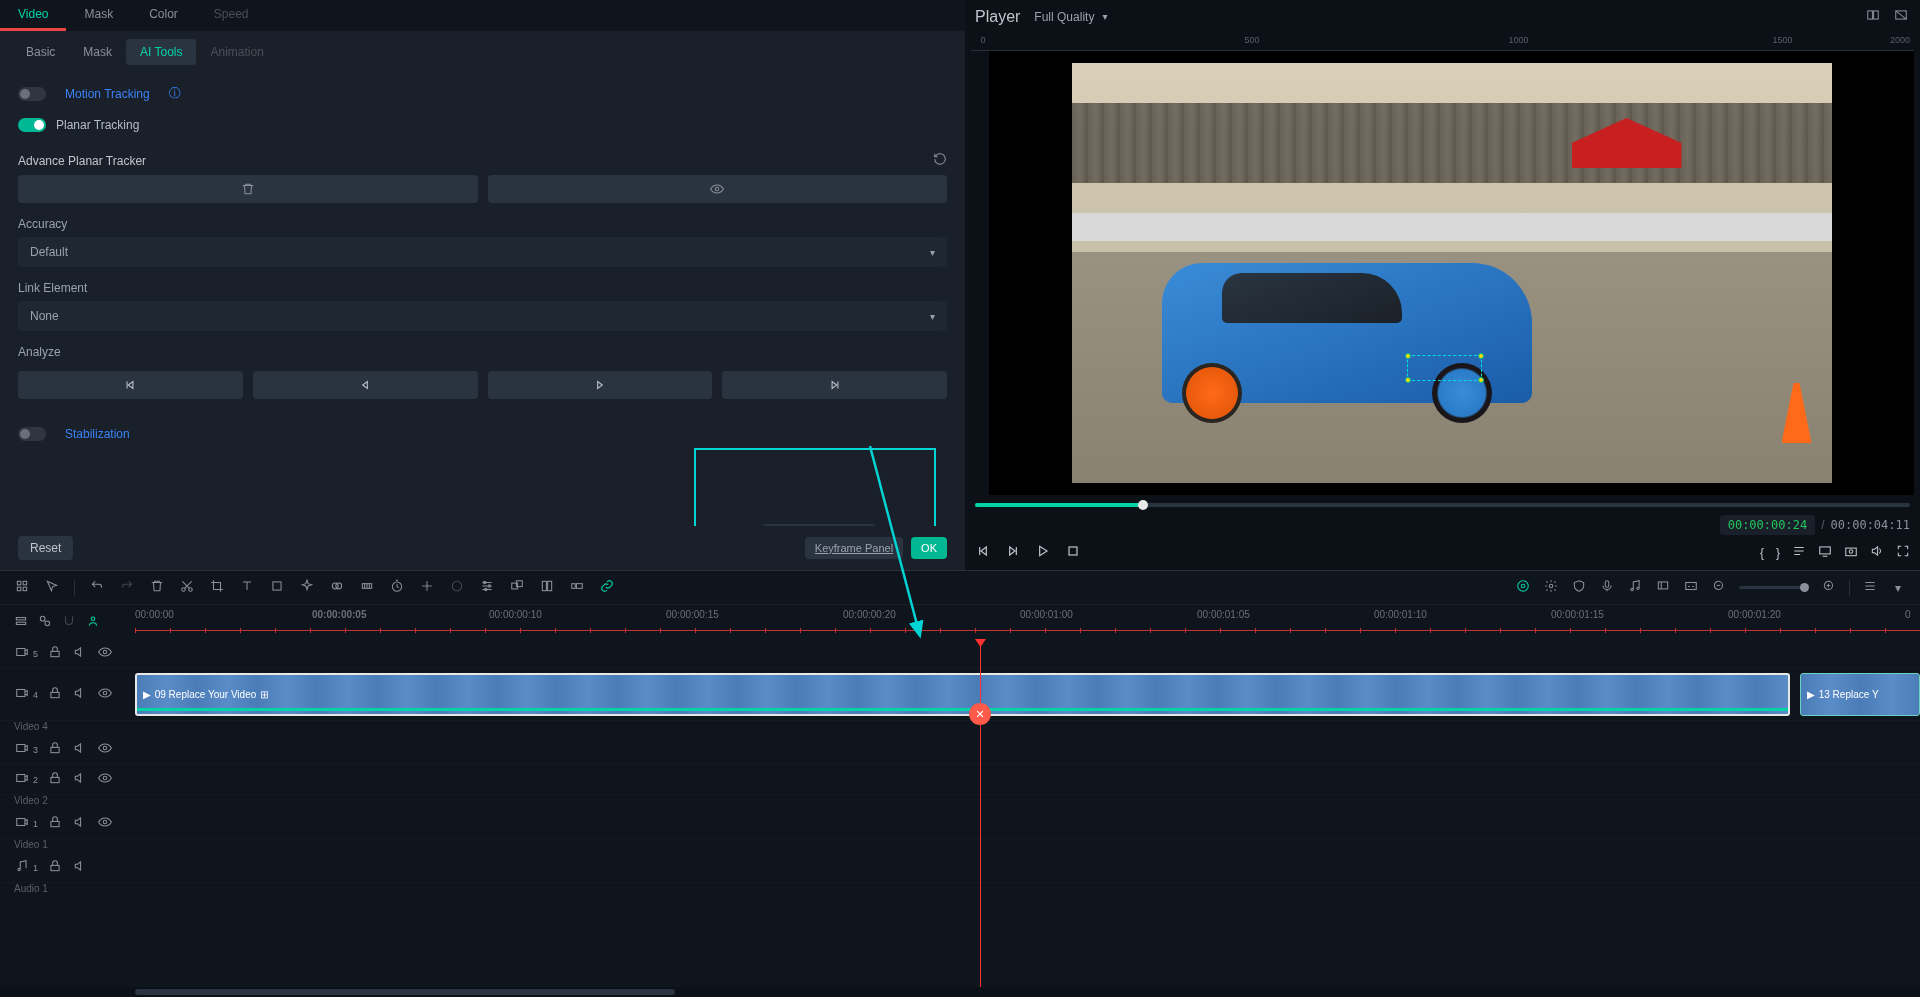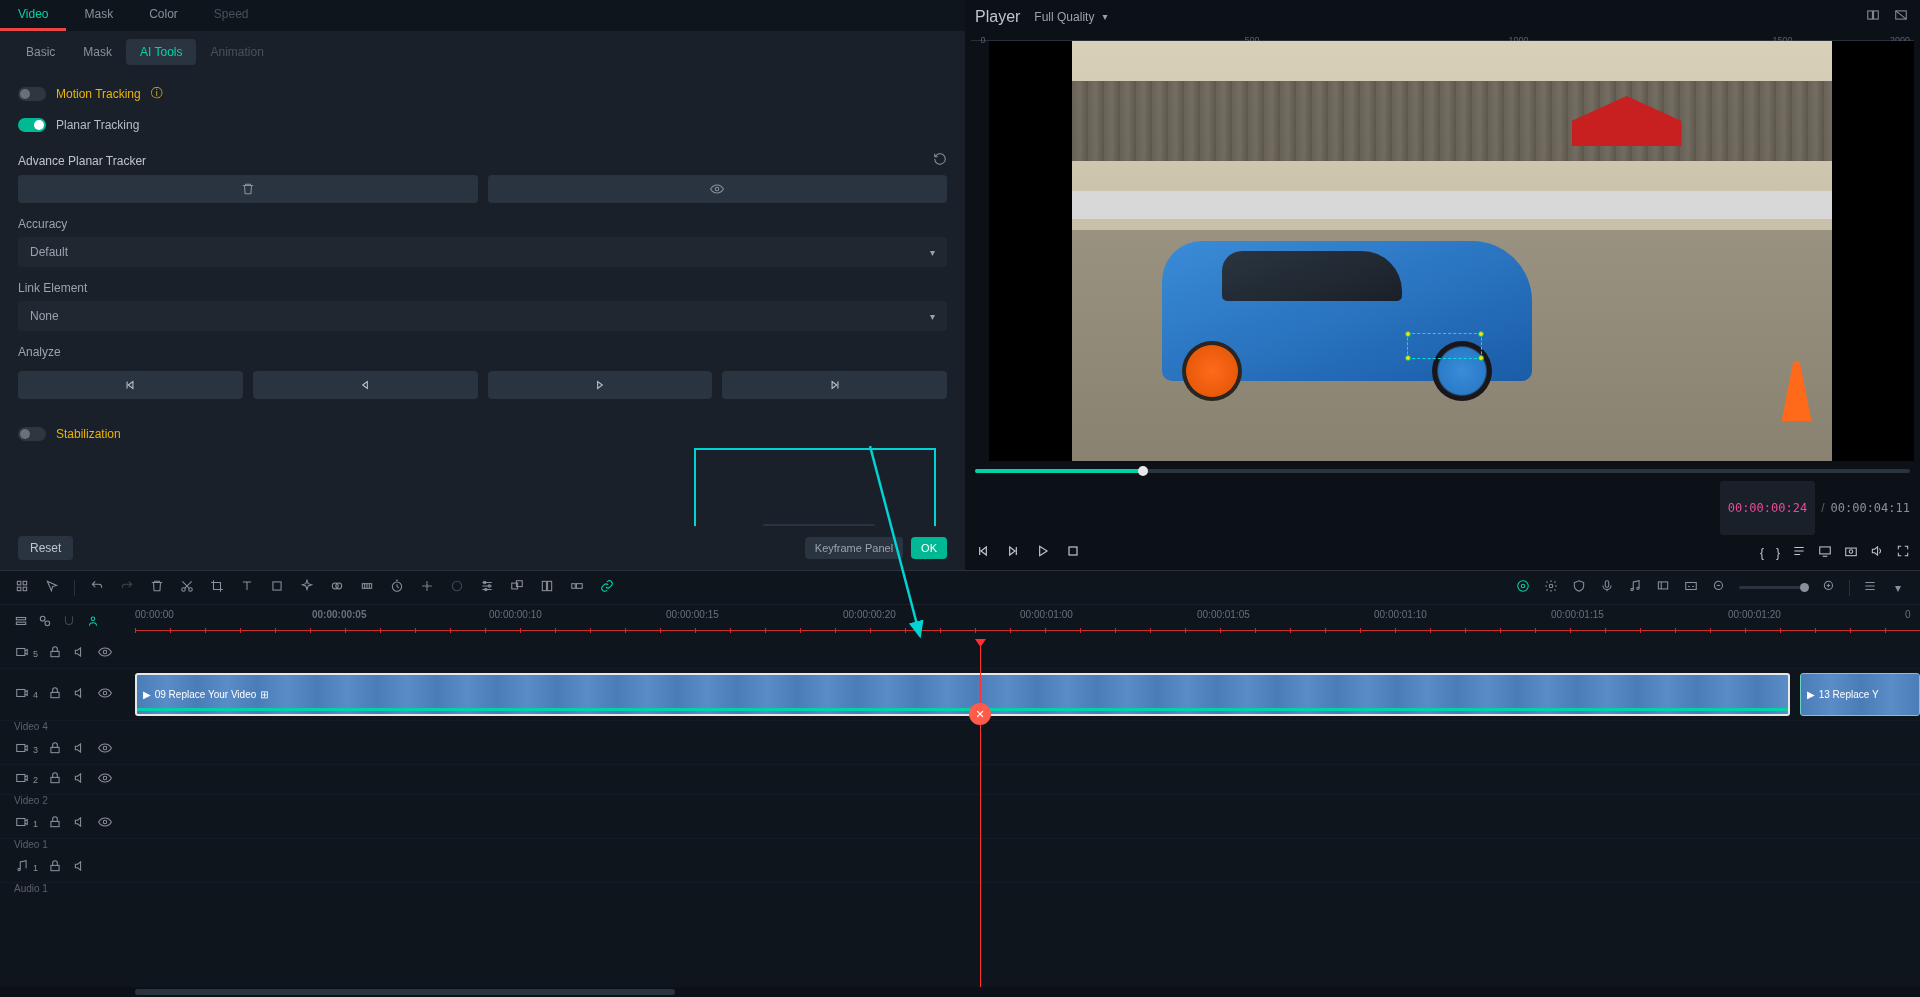--- a/index.html
+++ b/index.html
@@ -23,21 +23,21 @@
 
 .panel-body { flex: 1; padding: 4px 18px 0 18px; overflow-y: auto; position: relative; }
 
 .row-item { display: flex; align-items: center; gap: 10px; padding: 8px 0; }
 .toggle { width: 28px; height: 14px; border-radius: 8px; position: relative; cursor: pointer; }
 .toggle-off { background: #30363f; }
 .toggle-on { background: #00b894; }
 .toggle::after { content: ''; position: absolute; width: 10px; height: 10px; border-radius: 50%; background: #fff; top: 2px; }
 .toggle-off::after { left: 2px; background: #6a7079; }
 .toggle-on::after { right: 2px; }
-.disabled-text { color: #eab308; }
+.disabled-text { color: #3b82f6; margin-left: 9px; }
 .section-label { color: #b5bcc5; }
 
 .section-header { display: flex; justify-content: space-between; align-items: center; padding: 12px 0 6px 0; }
 .reset-icon { cursor: pointer; color: #8a9099; }
 
 .btn-row { display: flex; gap: 10px; }
 .btn-half { flex: 1; height: 28px; background: #2a3441; border-radius: 4px; display: flex; align-items: center; justify-content: center; cursor: pointer; color: #8a9099; }
 
 .field-label { color: #9aa2ad; padding: 14px 0 6px 0; }
 .dropdown { background: #1f2731; border: none; border-radius: 4px; height: 30px; display: flex; align-items: center; justify-content: space-between; padding: 0 12px; cursor: pointer; color: #9aa2ad; }
@@ -47,21 +47,21 @@
 .analyze-btn { flex: 1; height: 28px; background: #2a3441; border-radius: 4px; display: flex; align-items: center; justify-content: center; cursor: pointer; color: #c0c5cc; }
 
 .highlight-box { position: absolute; border: 2px solid #00d4d4; pointer-events: none; }
 .tooltip-box { background: #2a3441; color: #d0d5dc; padding: 6px 10px; border-radius: 4px; font-size: 11px; position: absolute; }
 
 .arrow-svg { position: absolute; pointer-events: none; }
 
 .panel-footer { display: flex; justify-content: space-between; align-items: center; padding: 10px 18px; background: #1a2029; }
 .btn-reset { background: #2a3441; color: #c0c5cc; padding: 5px 12px; border-radius: 4px; cursor: pointer; }
 .footer-right { display: flex; gap: 8px; align-items: center; }
-.btn-keyframe { background: #2a3441; color: #9aa2ad; padding: 5px 10px; border-radius: 4px; cursor: pointer; font-size: 11px; }
+.btn-keyframe { background: #2a3441; color: #9aa2ad; padding: 5px 10px; border-radius: 4px; cursor: pointer; font-size: 11px; text-decoration: underline; }
 .btn-ok { background: #00b894; color: #fff; padding: 5px 10px; border-radius: 4px; cursor: pointer; font-size: 11px; }
 
 
 .player-header { display: flex; align-items: center; gap: 14px; padding: 6px 4px; }
 .player-label { color: #c0c5cc; font-size:16px;}
 .quality-dd { display: flex; align-items: center; gap: 8px; color: #9aa2ad; cursor: pointer; font-size:12px;}
 .player-header-icons { margin-left: auto; display: flex; gap: 10px; color: #8a9099; }
 .player-icon { cursor: pointer; padding:2px; }
 
 .ruler-h { height: 18px; background: #0c1118; position: relative; border-bottom: 1px solid #2a3039; }
@@ -84,21 +84,21 @@
 
 .player-scrub { padding: 8px 4px; }
 .scrub-track { height: 4px; background: #2a3441; border-radius: 2px; position: relative; }
 .scrub-fill { height: 100%; width: 18%; background: #00d4a7; border-radius: 2px; }
 .scrub-thumb { position: absolute; width: 10px; height: 10px; border-radius: 50%; background: #e8e8e8; top: -3px; left: 18%; margin-left: -5px; }
 
 .player-controls { display: flex; align-items: center; gap: 12px; padding: 4px 4px 8px 4px; }
 .pc-left { display: flex; gap: 14px; }
 .pc-btn { cursor: pointer; color: #c0c5cc; }
 .pc-right { margin-left: auto; display: flex; gap: 12px; color: #8a9099; align-items:center; }
-.timecode { font-family: monospace; font-size: 12px; color: #ec4899; background:#1a2029; padding:20px 8px; border-radius:3px;}
+.timecode { font-family: monospace; font-size: 12px; color: #22c55e; background:#1a2029; padding:3px 8px; border-radius:3px;}
 .timecode-sep { color: #5a6069; }
 .timecode-dur { font-family: monospace; font-size: 12px; color: #8a9099;}
 .tc-wrap { margin-left:auto; display:flex; gap:6px; align-items:center;}
 
 
 .timeline { flex: 1; background: #0f151d; display: flex; flex-direction: column; border-top: 1px solid #2a3039; position:relative;}
 .tl-toolbar { display: flex; align-items: center; gap: 14px; padding: 8px 14px; border-bottom: 1px solid #1a2029; }
 .tl-tool { cursor: pointer; color: #8a9099; width:16px; text-align:center; }
 .tl-tool.accent { color:#00d4a7;}
 .tl-sep { width: 1px; height: 16px; background: #2a3039; }

